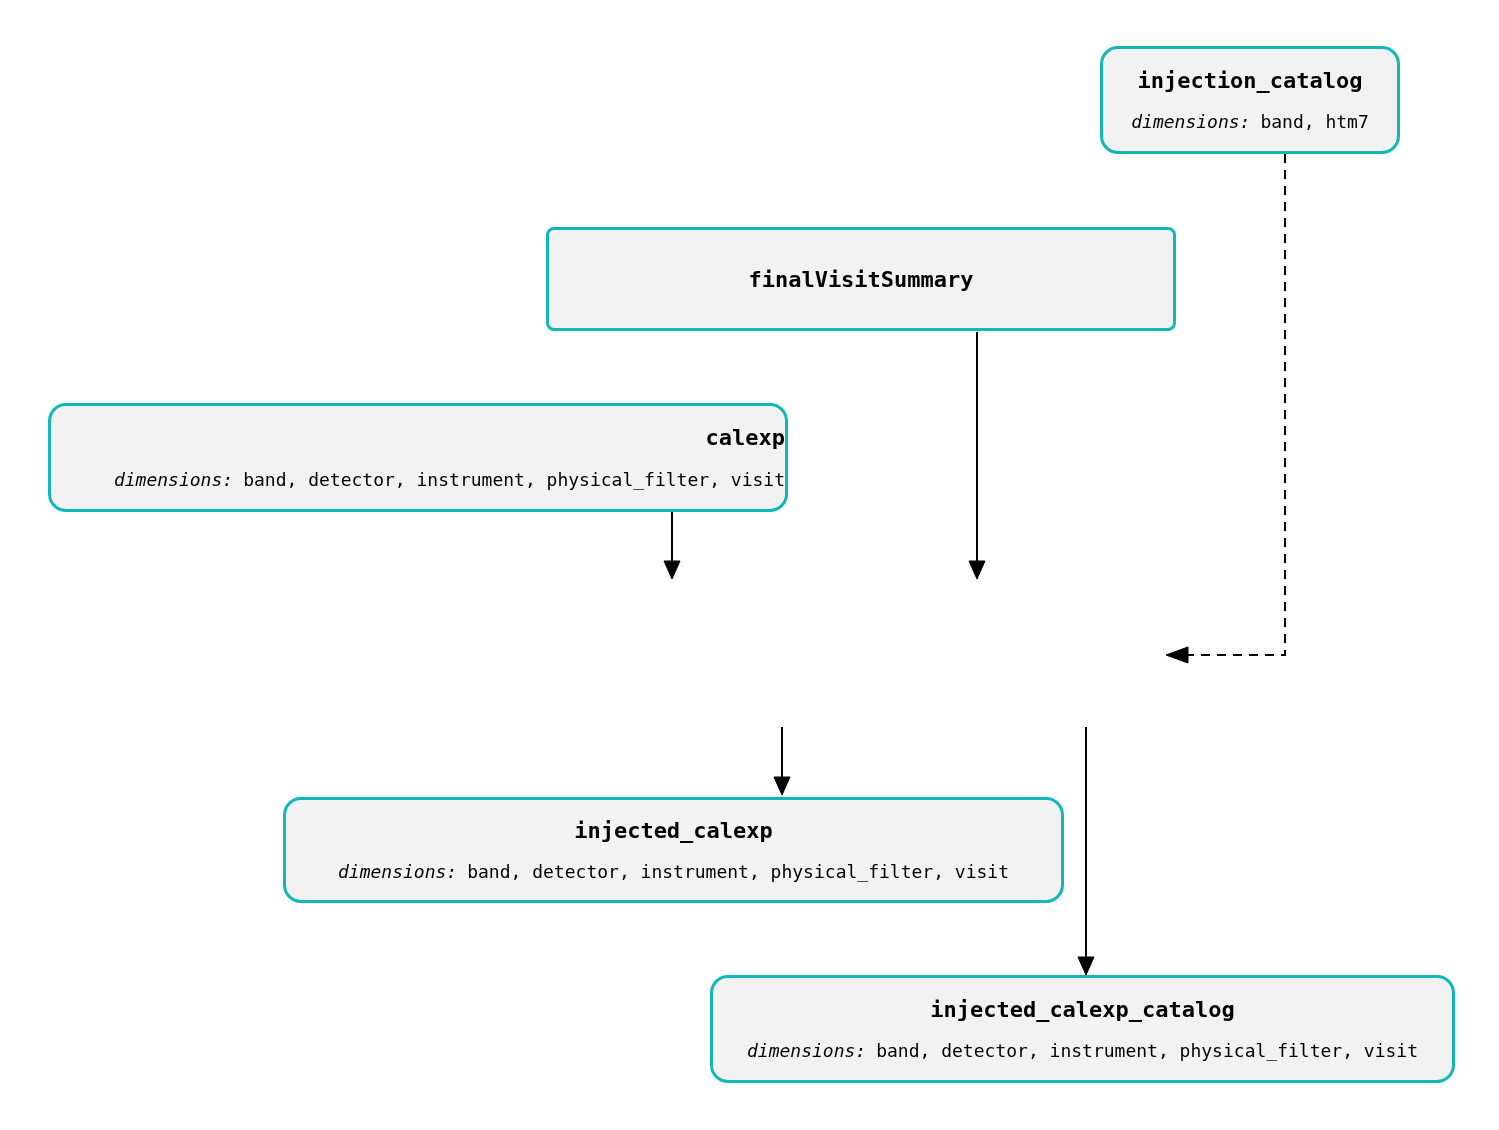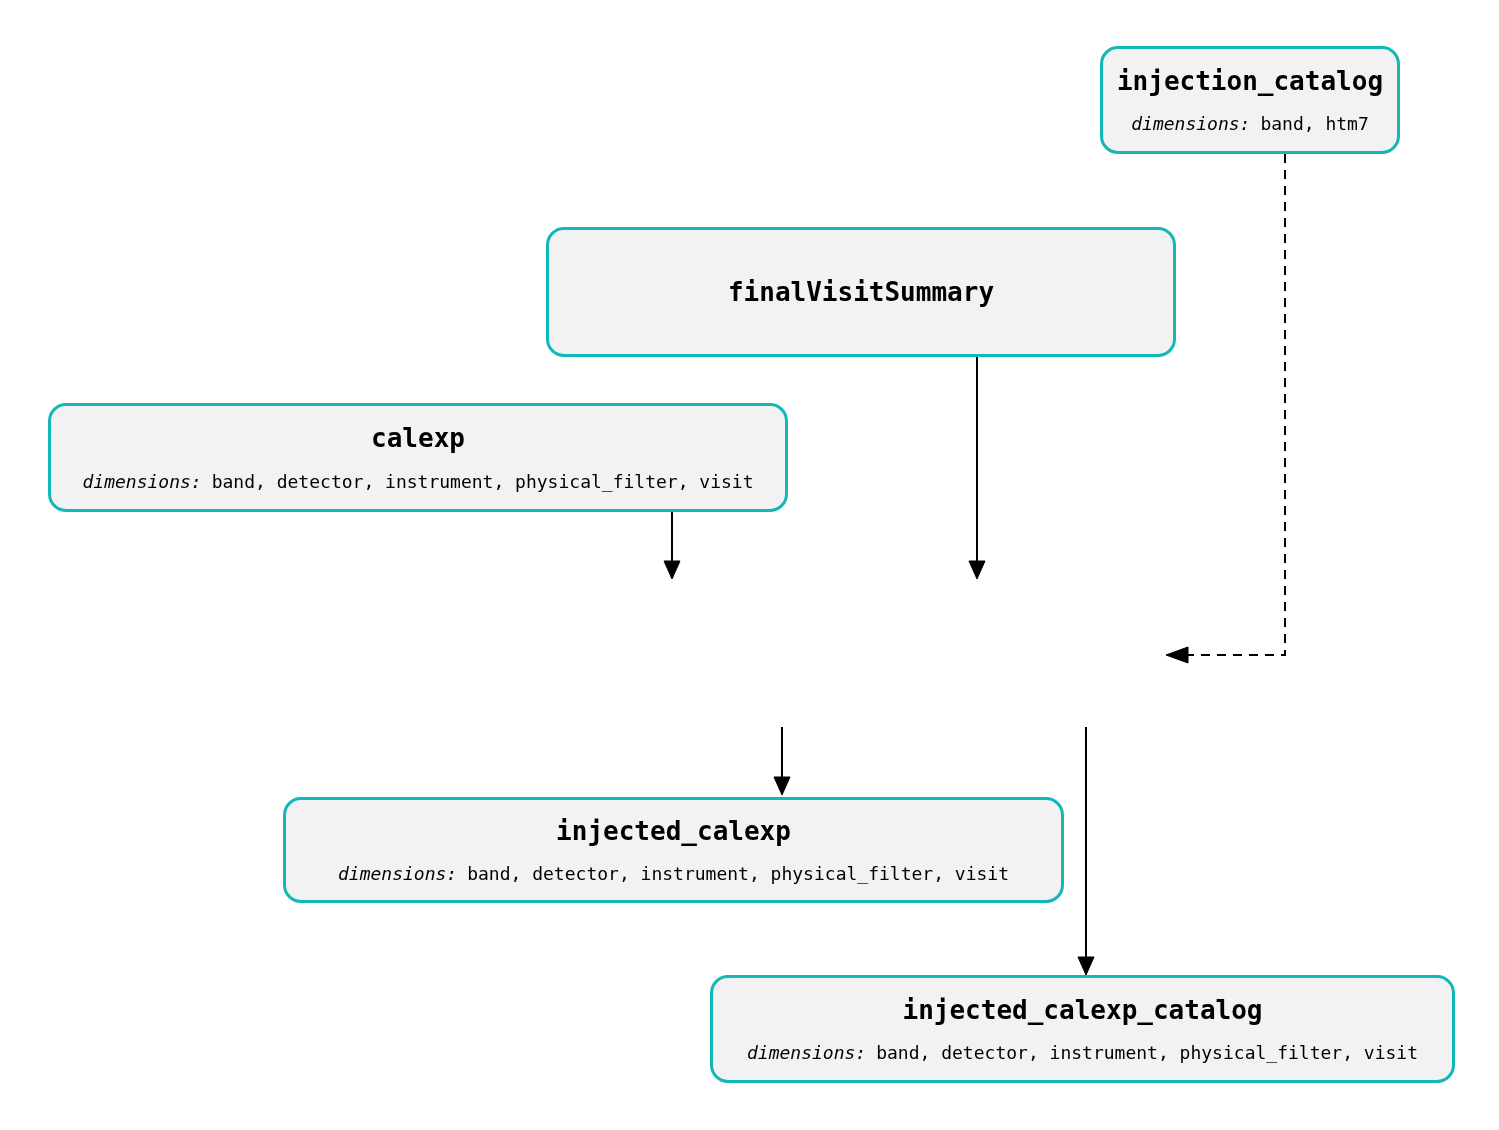--- a/index.html
+++ b/index.html
@@ -36,21 +36,21 @@
     border: 3px solid var(--accent, #12b8b8);
     border-radius: 18px;
   }
   .task {
     background: var(--task-fill, #afeeee);
     border: 3px solid var(--edge-color, #000000);
     border-radius: 0;
   }
   .node-title {
     font-weight: bold;
-    font-size: 26px;
+    font-size: 22px;
     letter-spacing: 0;
     white-space: nowrap;
   }
   .node-line {
     font-size: 18px;
     white-space: nowrap;
   }
   .dims-label {
     font-style: italic;
   }
@@ -104,25 +104,25 @@
     </g>
   </svg>
 
   <div class="node dataset" style="left:1100px; top:46px; width:300px; height:108px;">
     <div class="node-title">injection_catalog</div>
     <div class="node-line">
       <span class="dims-label">dimensions:</span><span class="dims-value">band, htm7</span>
     </div>
   </div>
 
-  <div class="node dataset" style="left:546px; top:227px; width:630px; height:130px;">
+  <div class="node dataset" style="left:546px; top:227px; width:630px; height:104px;border-radius:8px;">
     <div class="node-title">finalVisitSummary</div>
   </div>
 
-  <div class="node dataset" style="left:48px; top:403px; width:740px; height:109px;">
+  <div class="node dataset" style="left:48px; top:403px; width:740px; height:109px;align-items:flex-end;">
     <div class="node-title">calexp</div>
     <div class="node-line">
       <span class="dims-label">dimensions:</span><span class="dims-value">band, detector, instrument, physical_filter, visit</span>
     </div>
   </div>
 
 
   <div class="node dataset" style="left:283px; top:797px; width:781px; height:106px;">
     <div class="node-title">injected_calexp</div>
     <div class="node-line">

